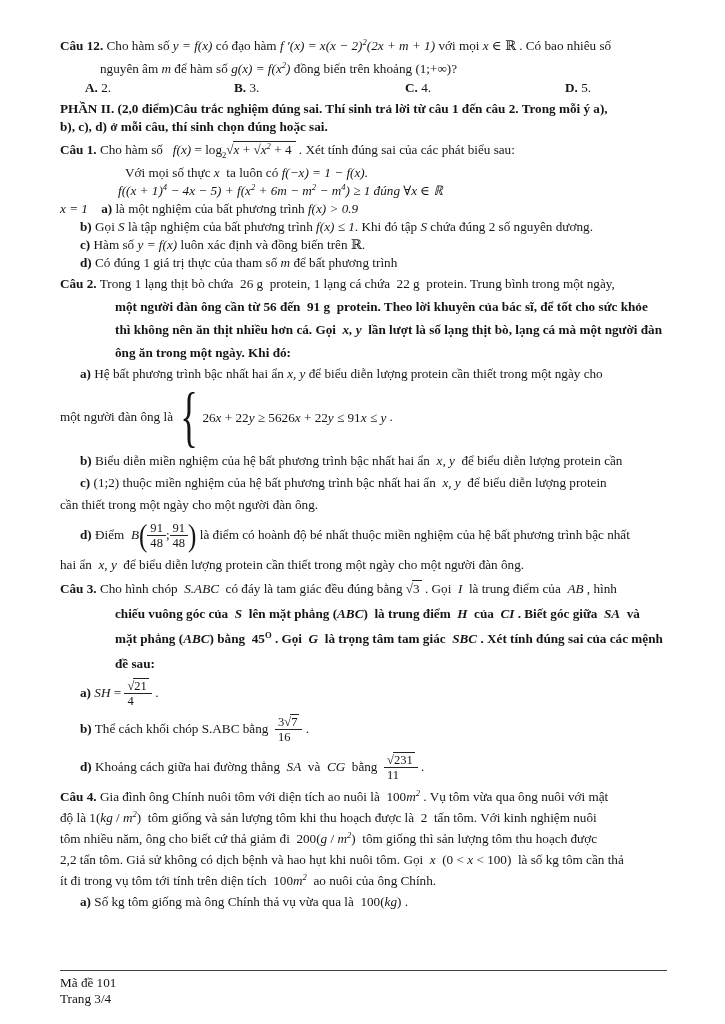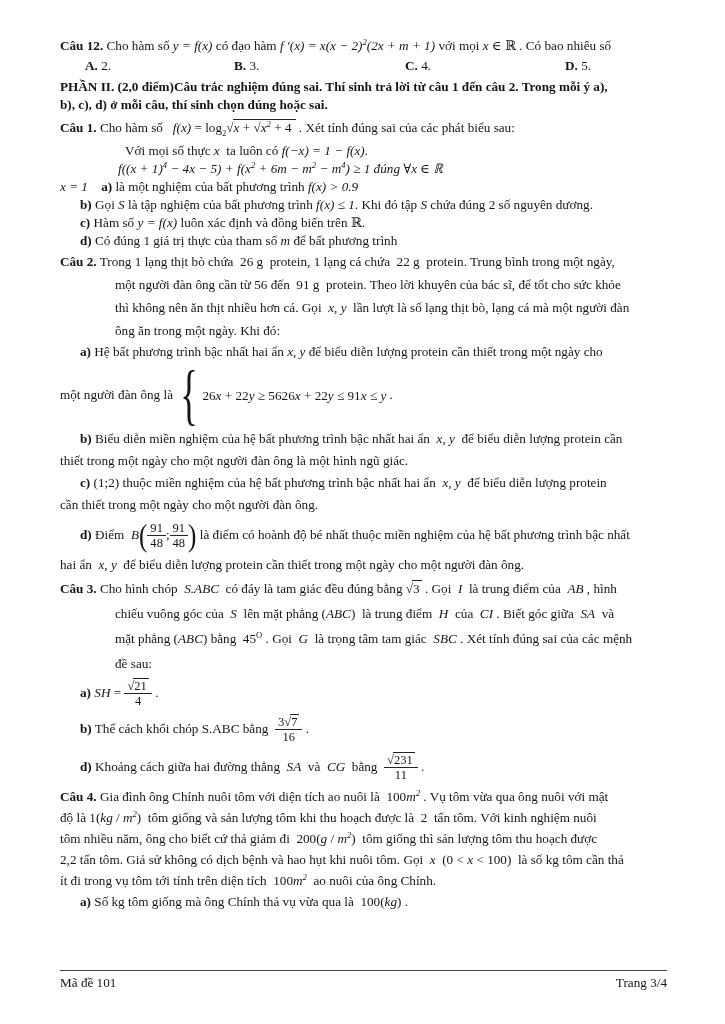--- a/index.html
+++ b/index.html
@@ -9,53 +9,54 @@
     font-family:"Liberation Serif","DejaVu Serif",serif;
     font-size:13.2px;
   }
   .page{position:absolute;top:34px;left:60px;width:610px;}
   .ln{white-space:pre;}
   .h18{line-height:18px;} .h20{line-height:20px;} .h21{line-height:21px;}
   .h22{line-height:22px;} .h23{line-height:23px;} .h24{line-height:24px;}
   .h25{line-height:25px;} .h28{line-height:28px;}
   .h34{line-height:34px;} .h38{line-height:38px;}
   .ind20{padding-left:20px;} .ind40{padding-left:40px;}
-  .ind55{padding-left:55px;} .ind58{padding-left:58px;} .ind65{padding-left:65px;}
+  .ind55{padding-left:55px;font-weight:bold;} .ind58{padding-left:58px;} .ind65{padding-left:65px;}
   .b{font-weight:bold;}
   .i{font-style:italic;}
   .sup{font-size:65%;vertical-align:super;line-height:0;}
   .sub{font-size:65%;vertical-align:sub;line-height:0;}
-  .frac{display:inline-block;vertical-align:middle;text-align:center;line-height:1.12;font-size:95%;}
+  .frac{display:inline-block;vertical-align:middle;line-height:1.12;font-size:95%;}
   .num{display:block;border-bottom:1px solid #222;padding:0 3px;}
   .den{display:block;padding:0 3px;}
   .sqrt{display:inline-block;white-space:pre;}
   .rad{letter-spacing:-1px;}
   .radbody{border-top:1.2px solid #222;padding:0 2px 0 1px;}
   .sysrow{display:flex;align-items:center;height:66px;white-space:pre;}
   .sys{display:inline-flex;align-items:center;}
   .brace{display:inline-block;font-size:46px;line-height:1;font-weight:300;
          transform:scale(0.8,1.45);margin:0 2px 0 2px;}
   .syscol{display:inline-flex;}
   .sysline{line-height:21px;white-space:pre;}
   .bigp{display:inline-block;font-size:190%;line-height:0;vertical-align:middle;
         transform:scaleY(1.3);font-weight:300;}
   .arc{position:relative;display:inline-block;padding:3px 2px 0 2px;}
   .arc::before{content:"";position:absolute;left:1px;right:1px;top:0;height:5px;
         border-top:1.2px solid #222;border-radius:60% 60% 0 0;}
   .optrow{position:relative;height:20px;}
   .opt{position:absolute;top:0;white-space:pre;}
   .footer{position:absolute;left:60px;right:58px;top:970px;
         border-top:1.2px solid #444;padding-top:4px;
-        display:flex;justify-content:space-between;}
+        display:flex;justify-content:space-between;flex-direction:column;}
 </style>
 </head>
 <body>
 
 <div class="page">
   <div class="ln h24"><span class="b">Câu 12.</span><span> Cho hàm số </span><span class="i">y = f(x)</span><span> có đạo hàm </span><span class="i">f ′(x) = x(x − 2)</span><span class="i sup">2</span><span class="i">(2x + m + 1)</span><span> với mọi </span><span class="i">x</span><span> ∈ ℝ . Có bao nhiêu số</span></div>
+  <div class="ln h22 ind40"><span>nguyên âm </span><span class="i">m</span><span> để hàm số </span><span class="i">g(x) = f(x</span><span class="i sup">2</span><span class="i">)</span><span> đồng biến trên khoảng </span><span>(1;+∞)</span><span>?</span></div>
   <div class="optrow">
     <span class="opt" style="left:25px"><span class="b">A.</span><span> 2.</span></span>
     <span class="opt" style="left:174px"><span class="b">B.</span><span> 3.</span></span>
     <span class="opt" style="left:345px"><span class="b">C.</span><span> 4.</span></span>
     <span class="opt" style="left:505px"><span class="b">D.</span><span> 5.</span></span>
   </div>
   <div class="ln h18"><span class="b">PHẦN II. (2,0 điểm)Câu trắc nghiệm đúng sai. Thí sinh trả lời từ câu 1 đến câu 2. Trong mỗi ý a),</span></div>
   <div class="ln h18"><span class="b">b), c), d) ở mỗi câu, thí sinh chọn đúng hoặc sai.</span></div>
 
   <div class="ln h28"><span class="b">Câu 1.</span><span> Cho hàm số   </span><span class="i">f(x)</span><span> = log</span><span class="sub">2</span><span class="sqrt"><span class="rad">√</span><span class="radbody"><span class="i">x</span><span> + </span><span class="sqrt"><span class="rad">√</span><span class="radbody"><span class="i">x</span><span class="i sup">2</span><span> + 4</span></span></span></span></span><span> . Xét tính đúng sai của các phát biểu sau:</span></div>
@@ -66,21 +67,20 @@
   <div class="ln h18 ind20"><span class="b">c)</span><span> Hàm số </span><span class="i">y = f(x)</span><span> luôn xác định và đồng biến trên ℝ.</span></div>
   <div class="ln h18 ind20"><span class="b">d)</span><span> Có đúng 1 giá trị thực của tham số </span><span class="i">m</span><span> để bất phương trình</span></div>
 
   <div class="ln h23"><span class="b">Câu 2.</span><span> Trong 1 lạng thịt bò chứa  26 g  protein, 1 lạng cá chứa  22 g  protein. Trung bình trong một ngày,</span></div>
   <div class="ln h23 ind55"><span>một người đàn ông cần từ 56 đến  91 g  protein. Theo lời khuyên của bác sĩ, để tốt cho sức khỏe</span></div>
   <div class="ln h23 ind55"><span>thì không nên ăn thịt nhiều hơn cá. Gọi  </span><span class="i">x, y</span><span>  lần lượt là số lạng thịt bò, lạng cá mà một người đàn</span></div>
   <div class="ln h23 ind55"><span>ông ăn trong một ngày. Khi đó:</span></div>
   <div class="ln h20 ind20"><span class="b">a)</span><span> Hệ bất phương trình bậc nhất hai ẩn </span><span class="i">x, y</span><span> để biểu diễn lượng protein cần thiết trong một ngày cho</span></div>
   <div class="sysrow"><span>một người đàn ông là </span><span class="sys"><span class="brace">{</span><span class="syscol"><span class="sysline"><span>26</span><span class="i">x</span><span> + 22</span><span class="i">y</span><span> ≥ 56</span></span><span class="sysline"><span>26</span><span class="i">x</span><span> + 22</span><span class="i">y</span><span> ≤ 91</span></span><span class="sysline"><span class="i">x</span><span> ≤ </span><span class="i">y</span></span></span></span><span> .</span></div>
   <div class="ln h22 ind20"><span class="b">b)</span><span> Biểu diễn miền nghiệm của hệ bất phương trình bậc nhất hai ẩn  </span><span class="i">x, y</span><span>  để biểu diễn lượng protein cần</span></div>
-  <div class="ln h22"><span>thiết trong một ngày cho một người đàn ông là một hình ngũ giác.</span></div>
   <div class="ln h22 ind20"><span class="b">c)</span><span> </span><span>(1;2)</span><span> thuộc miền nghiệm của hệ bất phương trình bậc nhất hai ẩn  </span><span class="i">x, y</span><span>  để biểu diễn lượng protein</span></div>
   <div class="ln h22"><span>cần thiết trong một ngày cho một người đàn ông.</span></div>
   <div class="ln h38 ind20"><span class="b">d)</span><span> Điểm  </span><span class="i">B</span><span class="bigp">(</span><span class="frac"><span class="num"><span>91</span></span><span class="den"><span>48</span></span></span><span>;</span><span class="frac"><span class="num"><span>91</span></span><span class="den"><span>48</span></span></span><span class="bigp">)</span><span> là điểm có hoành độ bé nhất thuộc miền nghiệm của hệ bất phương trình bậc nhất</span></div>
   <div class="ln h22"><span>hai ẩn  </span><span class="i">x, y</span><span>  để biểu diễn lượng protein cần thiết trong một ngày cho một người đàn ông.</span></div>
 
   <div class="ln h25"><span class="b">Câu 3.</span><span> Cho hình chóp  </span><span class="i">S.ABC</span><span>  có đáy là tam giác đều đúng bằng </span><span class="sqrt"><span class="rad">√</span><span class="radbody"><span>3</span></span></span><span> . Gọi  </span><span class="i">I</span><span>  là trung điểm của  </span><span class="i">AB</span><span> , hình</span></div>
   <div class="ln h25 ind55"><span>chiếu vuông góc của  </span><span class="i">S</span><span>  lên mặt phẳng </span><span>(</span><span class="i">ABC</span><span>)</span><span>  là trung điểm  </span><span class="i">H</span><span>  của  </span><span class="i">CI</span><span> . Biết góc giữa  </span><span class="i">SA</span><span>  và</span></div>
   <div class="ln h25 ind55"><span>mặt phẳng </span><span>(</span><span class="i">ABC</span><span>)</span><span> bằng  45</span><span class="sup">O</span><span> . Gọi  </span><span class="i">G</span><span>  là trọng tâm tam giác  </span><span class="i">SBC</span><span> . Xét tính đúng sai của các mệnh</span></div>
   <div class="ln h25 ind55"><span>đề sau:</span></div>
   <div class="ln h34 ind20"><span class="b">a)</span><span> </span><span class="i">SH</span><span> = </span><span class="frac"><span class="num"><span class="sqrt"><span class="rad">√</span><span class="radbody"><span>21</span></span></span></span><span class="den"><span>4</span></span></span><span> .</span></div>

